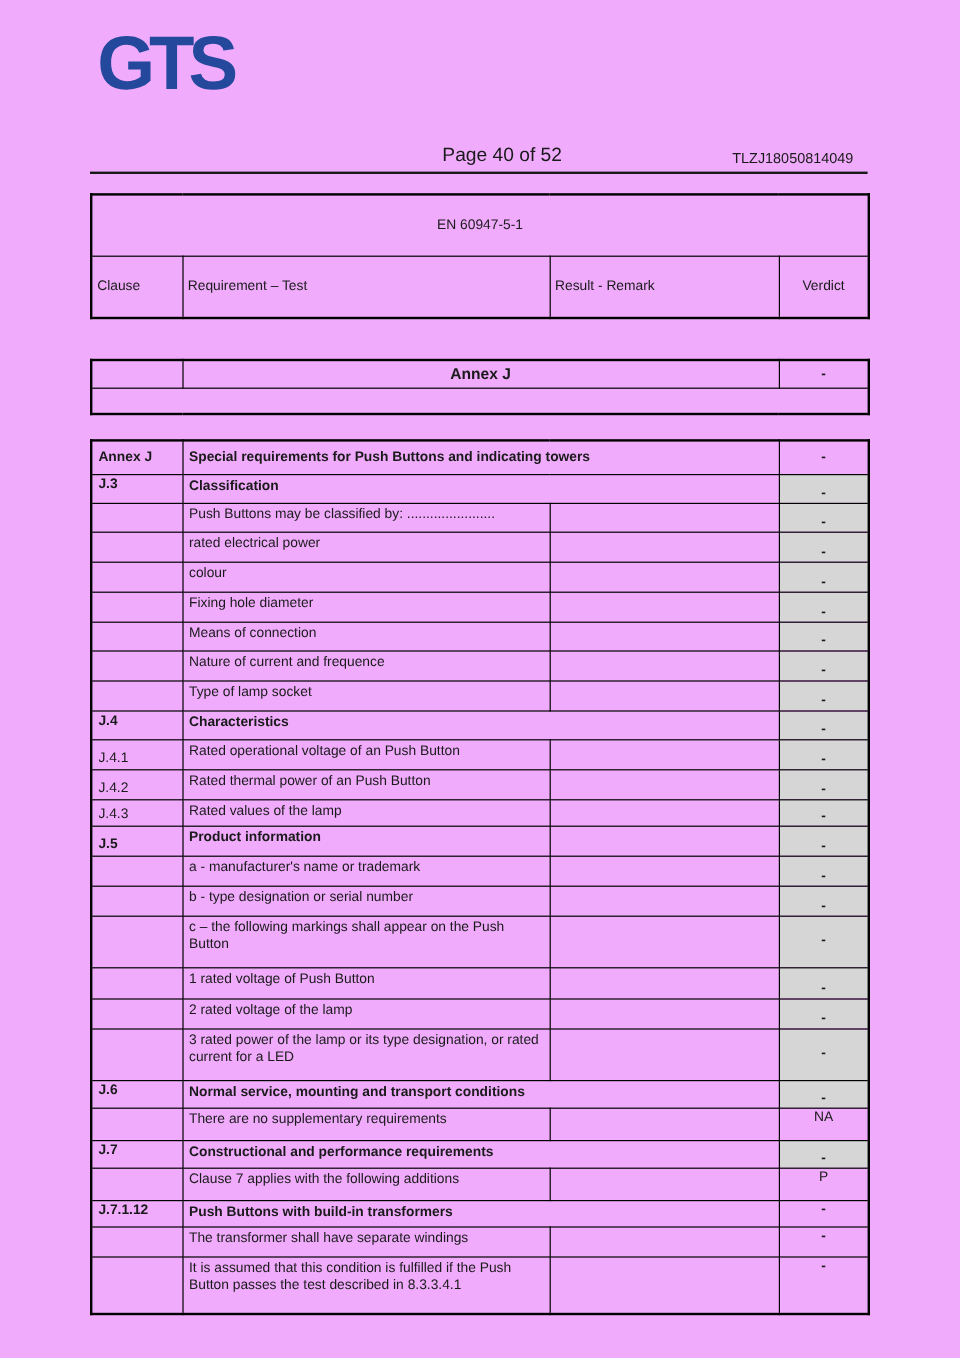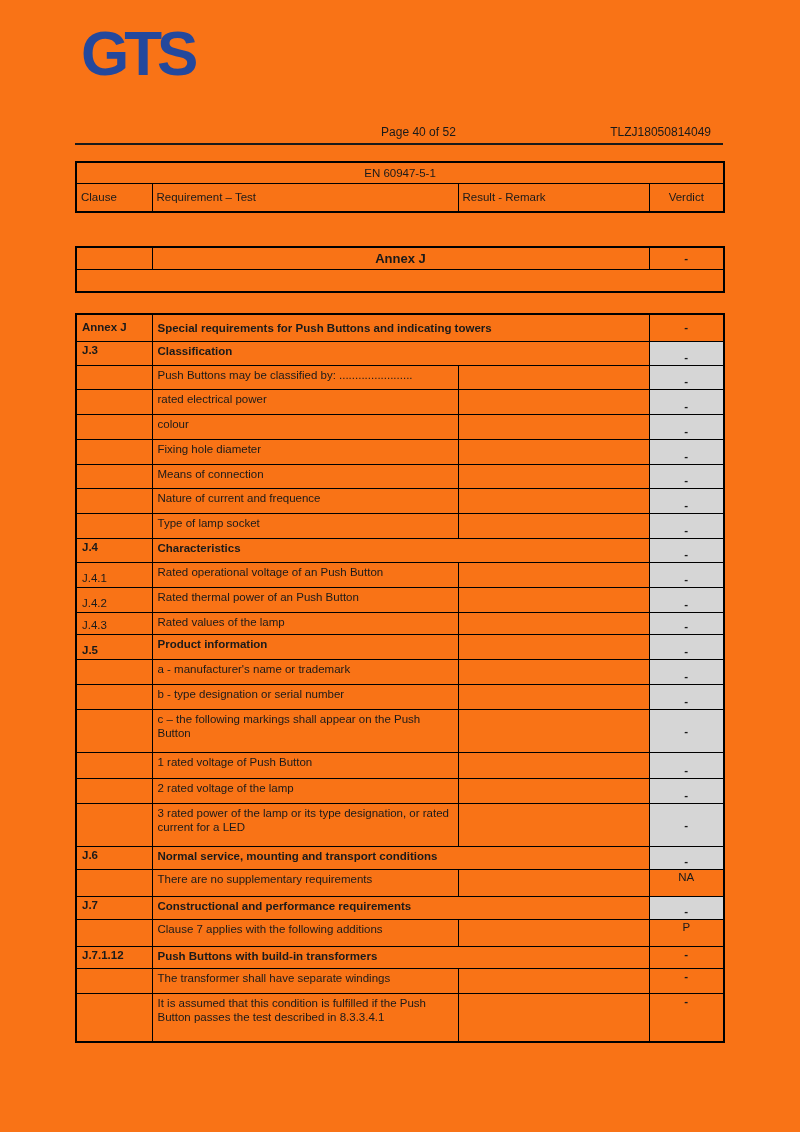--- a/index.html
+++ b/index.html
@@ -1,38 +1,38 @@
 <!DOCTYPE html>
 <html><head>
 <meta charset="utf-8">
 <style>
   html,body{margin:0;padding:0;background:#fff;}
-  .page{position:relative;width:800px;height:1132px;background:#f97316;overflow:hidden;
+  .page{position:relative;width:800px;height:1132px;background:#f0abfc;overflow:hidden;
         font-family:"Liberation Sans","DejaVu Sans",sans-serif;color:#1a1a1a;}
   .content{position:absolute;left:75px;top:0;width:648px;}
 
   
   .hdr{position:relative;height:143px;border-bottom:2px solid #1a1a1a;}
   .logo{position:absolute;left:6px;top:23px;font-size:62px;font-weight:bold;
         letter-spacing:-5px;line-height:1;transform:scaleY(1.02);}
-  .page-label{position:absolute;bottom:4px;left:53%;transform:translateX(-50%);font-size:12px;}
+  .page-label{position:absolute;bottom:4px;left:53%;transform:translateX(-50%);font-size:16px;}
   .report-no{position:absolute;bottom:4px;right:12px;font-size:12px;}
 
   
   table{border-collapse:collapse;table-layout:fixed;width:648px;font-size:11.5px;}
   table{border:2px solid #000;}
   td{border:1px solid #000;padding:0;overflow:hidden;}
   .bold{font-weight:bold;}
   .center{text-align:center;}
   .vt{vertical-align:top;}
   .vm{vertical-align:middle;}
   .vb{vertical-align:bottom;}
 
   .std-table{margin-top:16px;}
-  .std-table td{padding:4px 4px;}
+  .std-table td{padding:19px 4px;}
   .annex-table{margin-top:33px;}
   .annex-title{font-size:13px;}
 
   .main-table{margin-top:20px;}
   .main-table td.c{padding:2px 4px 3px 5px;}
   .main-table td.r{padding:2px 6px 2px 5px;line-height:14px;}
   .main-table td.v{text-align:center;padding:1px 2px 2px 2px;}
   .main-table td.v.dash{font-weight:bold;}
   .gray{background:var(--verdict-gray,#d6d6d6);}
 </style>

